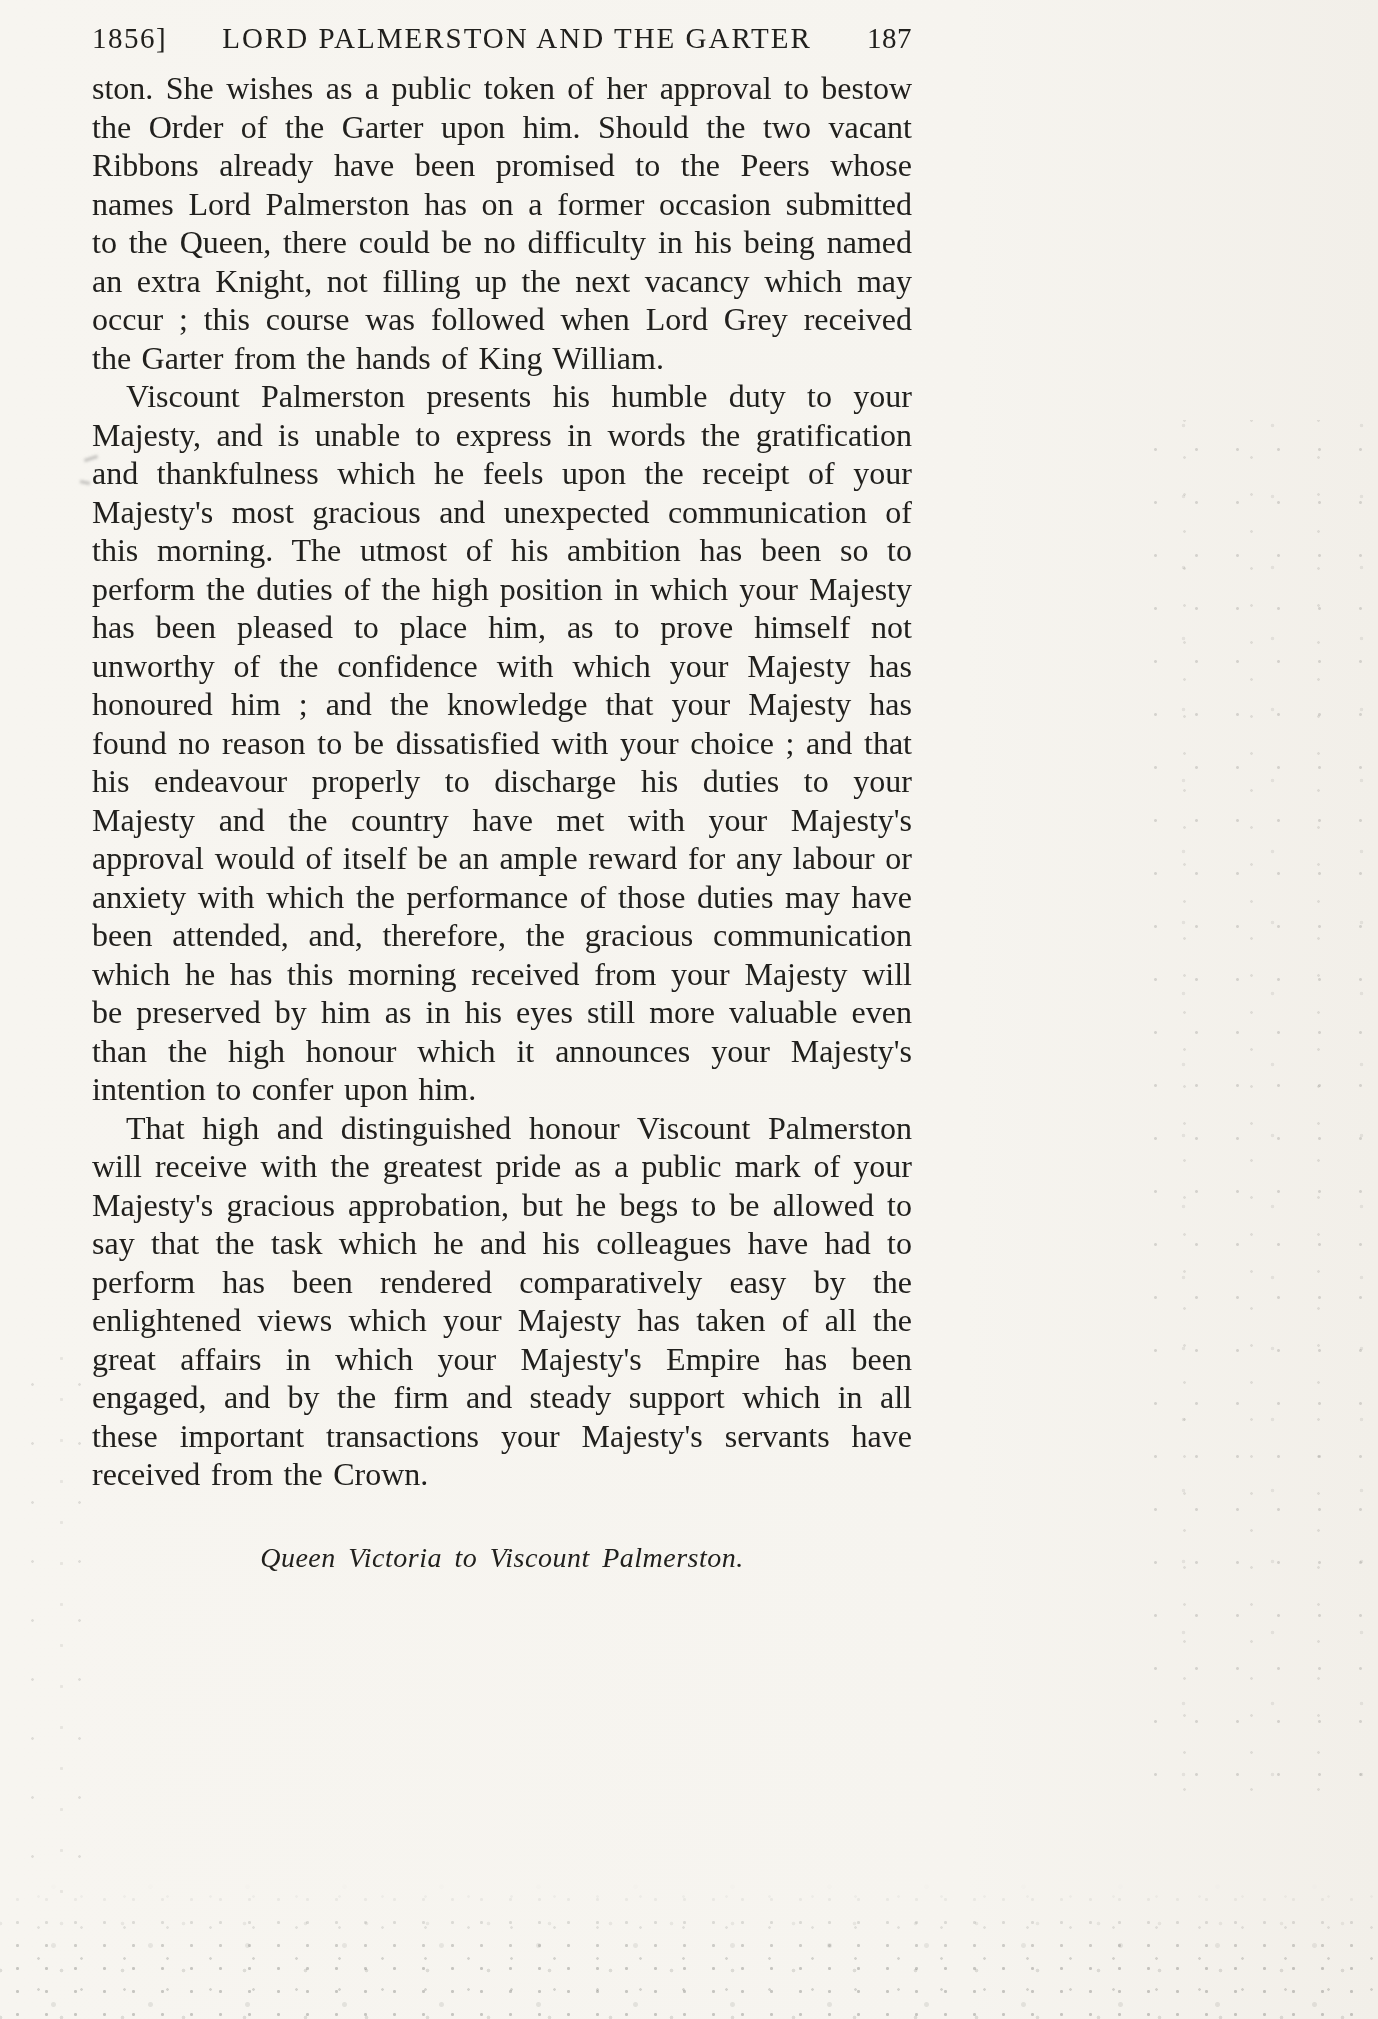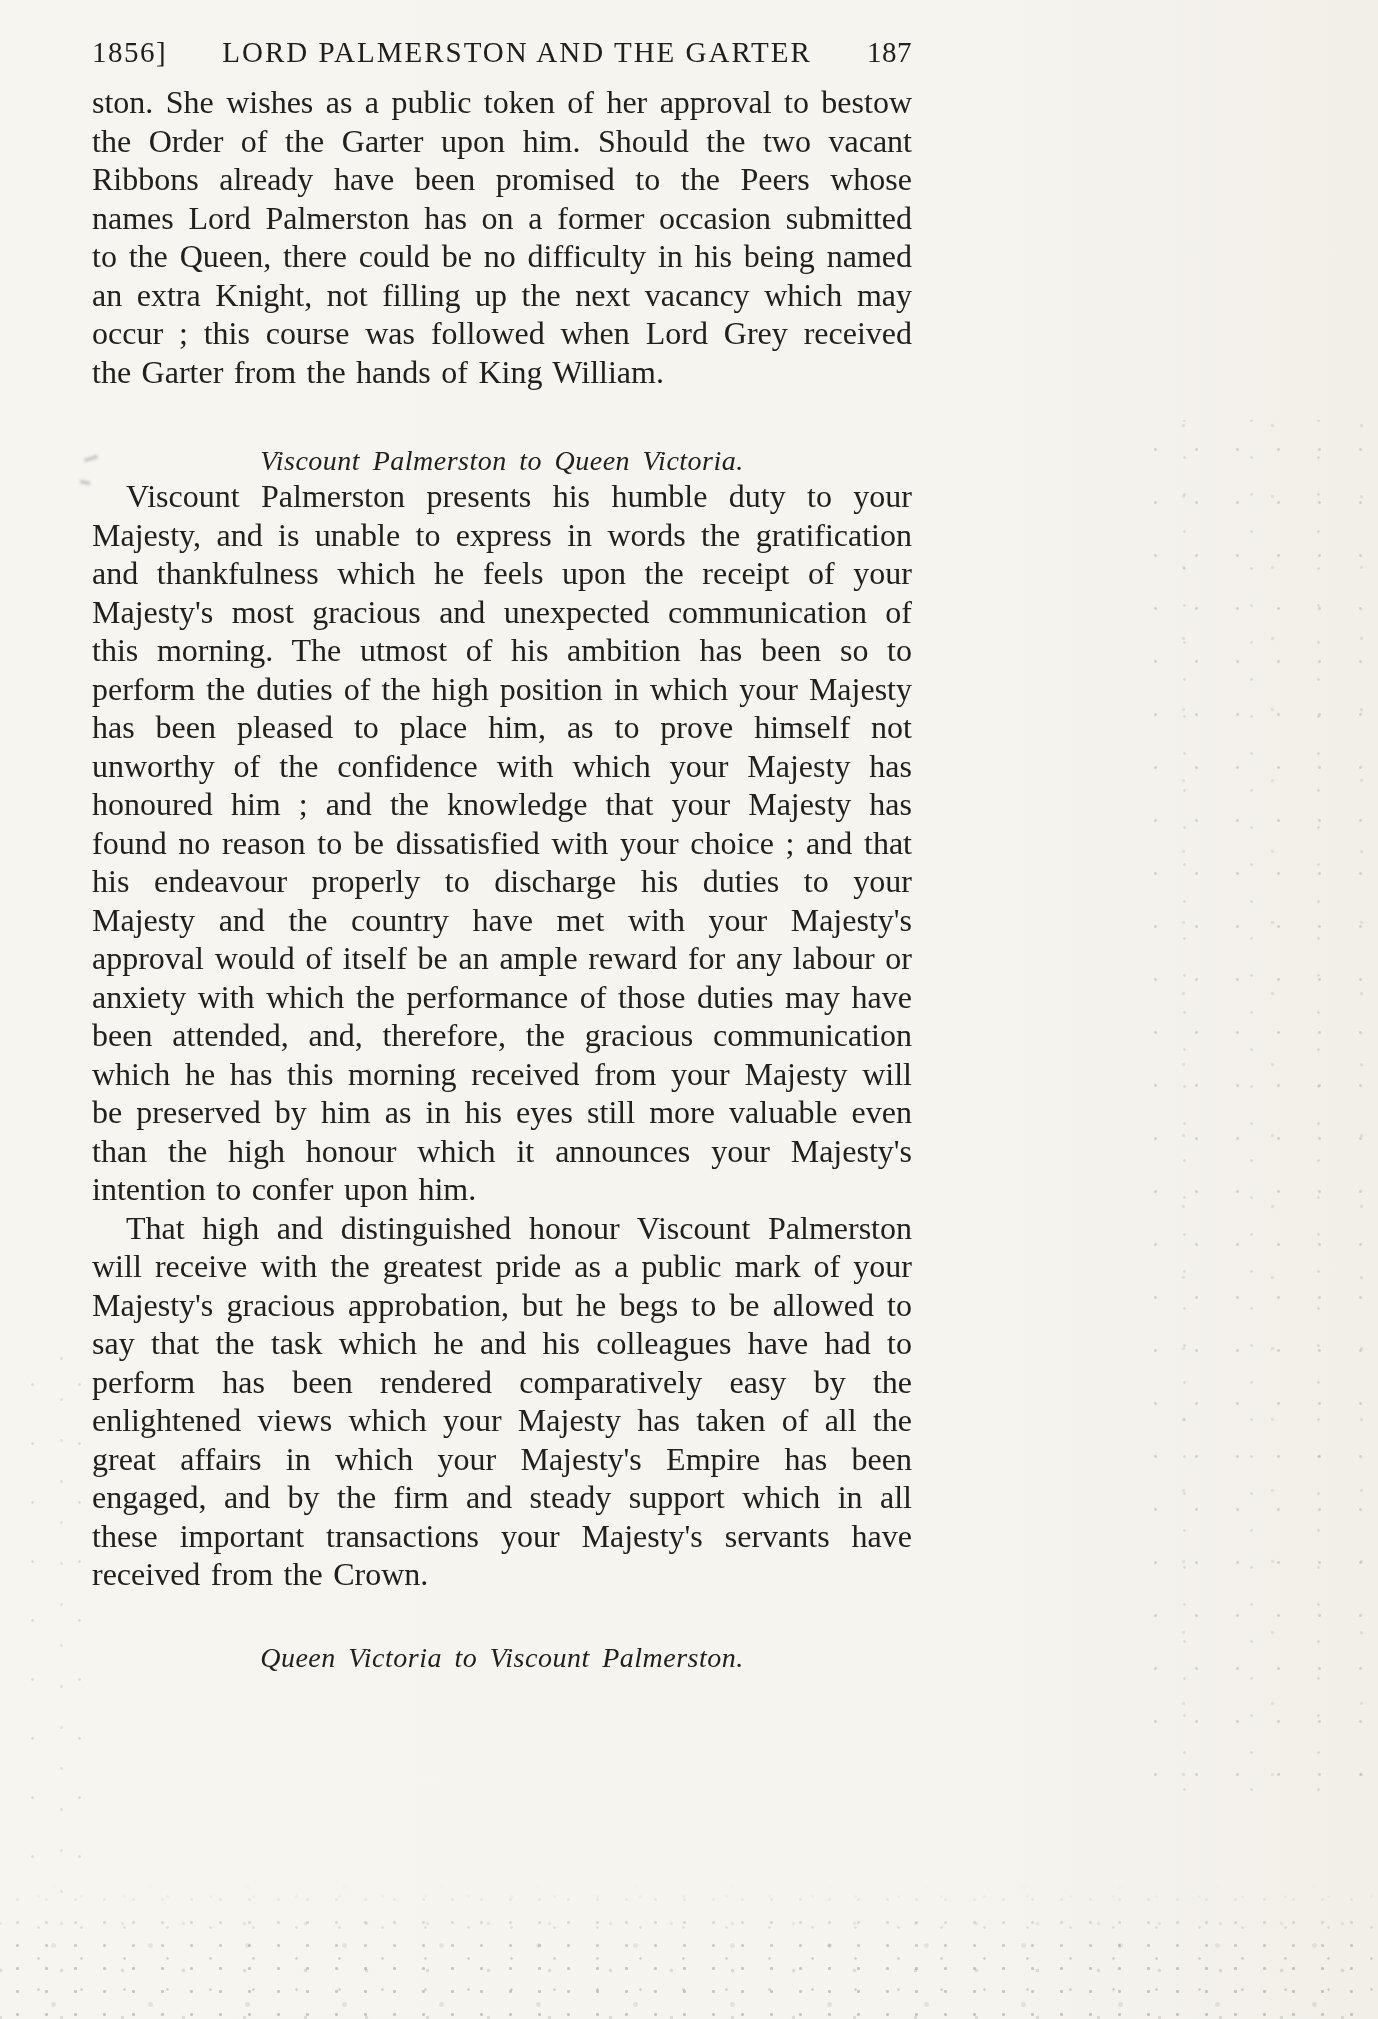--- a/index.html
+++ b/index.html
@@ -13,21 +13,21 @@
     height: 2019px;
     margin: 0 auto;
     background: linear-gradient(to right, #f7f5f0 0%, #f6f4ef 70%, #f2efe9 100%);
     color: #21201d;
     font-family: "Liberation Serif", "DejaVu Serif", serif;
     overflow: hidden;
   }
   .text-column {
     position: absolute;
     left: 92px;
-    top: 36px;
+    top: 22px;
     width: 820px;
   }
   .running-header {
     display: flex;
     justify-content: space-between;
     align-items: baseline;
     font-size: 29px;
     letter-spacing: 1.5px;
     margin-bottom: 14px;
     white-space: nowrap;
@@ -140,21 +140,20 @@
 
     <div class="running-header">
       <span class="hdr-year">1856]</span>
       <span class="hdr-title">LORD PALMERSTON AND THE GARTER</span>
       <span class="hdr-page">187</span>
     </div>
 
     <p class="body-para no-indent">ston. She wishes as a public token of her approval to bestow the Order of the Garter upon him. Should the two vacant Ribbons already have been promised to the Peers whose names Lord Palmerston has on a former occasion submitted to the Queen, there could be no difficulty in his being named an extra Knight, not filling up the next vacancy which may occur ; this course was followed when Lord Grey received the Garter from the hands of King William.</p>
 
     <section class="letter letter-1">
-      <h2 class="letter-heading">Viscount Palmerston to Queen Victoria.</h2>
       <p class="body-para">Viscount Palmerston presents his humble duty to your Majesty, and is unable to express in words the gratification and thankfulness which he feels upon the receipt of your Majesty's most gracious and unexpected communication of this morning. The utmost of his ambition has been so to perform the duties of the high position in which your Majesty has been pleased to place him, as to prove himself not unworthy of the confidence with which your Majesty has honoured him ; and the knowledge that your Majesty has found no reason to be dissatisfied with your choice ; and that his endeavour properly to discharge his duties to your Majesty and the country have met with your Majesty's approval would of itself be an ample reward for any labour or anxiety with which the performance of those duties may have been attended, and, therefore, the gracious communication which he has this morning received from your Majesty will be preserved by him as in his eyes still more valuable even than the high honour which it announces your Majesty's intention to confer upon him.</p>
       <p class="body-para">That high and distinguished honour Viscount Palmerston will receive with the greatest pride as a public mark of your Majesty's gracious approbation, but he begs to be allowed to say that the task which he and his colleagues have had to perform has been rendered comparatively easy by the enlightened views which your Majesty has taken of all the great affairs in which your Majesty's Empire has been engaged, and by the firm and steady support which in all these important transactions your Majesty's servants have received from the Crown.</p>
     </section>
 
     <section class="letter letter-2">
       <h2 class="letter-heading">Queen Victoria to Viscount Palmerston.</h2>
     </section>
 
   </div>
 </div>

